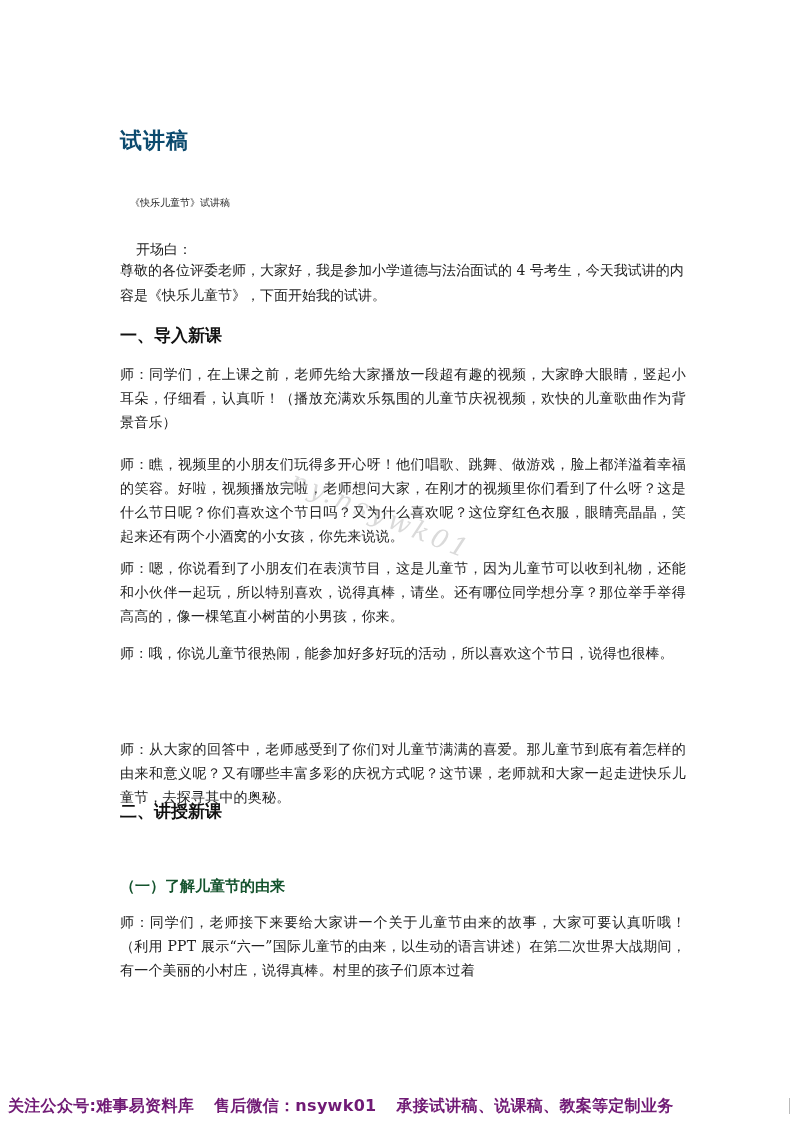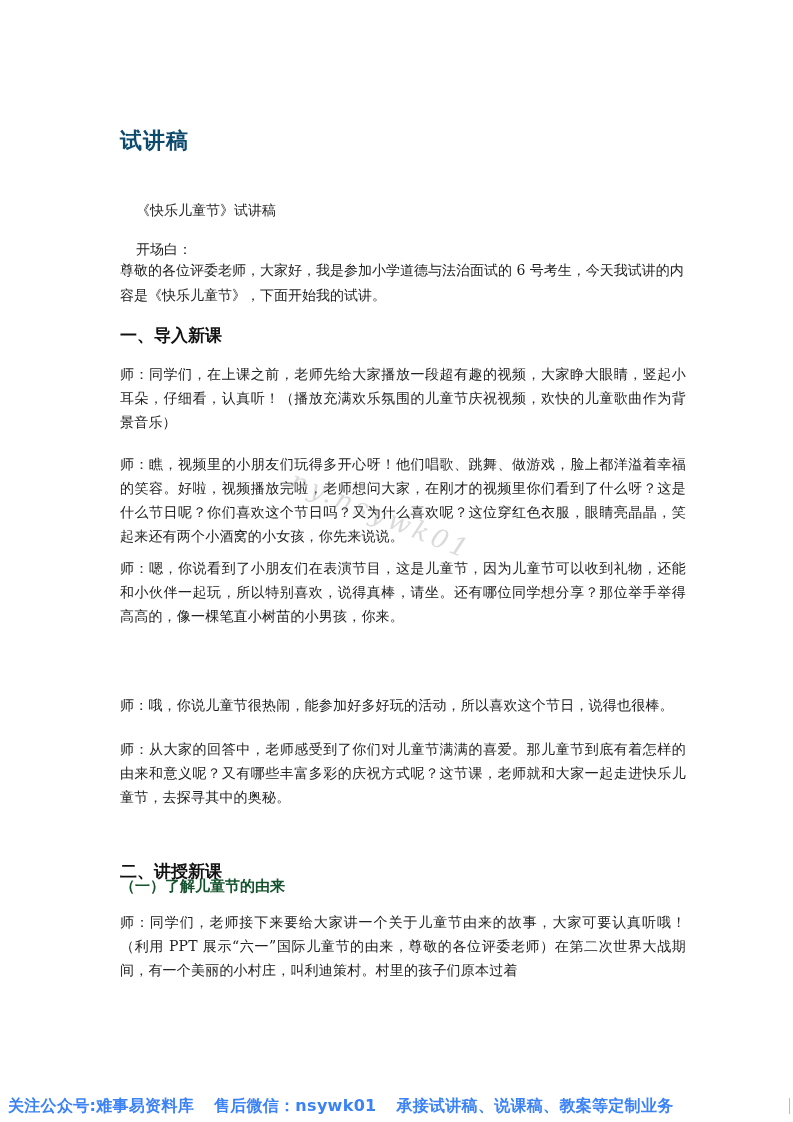--- a/index.html
+++ b/index.html
@@ -4,21 +4,21 @@
 <style>
   html, body { margin: 0; padding: 0; }
   body {
     width: 793px; height: 1122px; background: #ffffff; position: relative; overflow: hidden;
     font-family: "DejaVu Serif", "Liberation Serif", serif; color: #222;
   }
   .doc-title {
     position: absolute; left: 120px; top: 126px; margin: 0;
     font-family: "DejaVu Sans", "Liberation Sans", sans-serif; font-weight: bold; font-size: 22px; color: #0c4a6e; letter-spacing: 1px;
   }
-  .subtitle { position: absolute; left: 120px; top: 186px; font-size: 14px; margin: 16px; }
+  .subtitle { position: absolute; left: 120px; top: 186px; font-size: 10px; margin: 10px; }
   .opening-label { position: absolute; left: 120px; top: 225px; font-size: 14px; margin: 16px; }
   .opening-text { position: absolute; left: 120px; top: 258px; width: 566px; font-size: 14px; line-height: 25px; margin: 0; }
   .h1 {
     position: absolute; left: 120px; margin: 0;
     font-family: "DejaVu Sans", "Liberation Sans", sans-serif; font-weight: bold; font-size: 17px; color: #111;
   }
   .h2 {
     position: absolute; left: 120px; margin: 0;
     font-family: "DejaVu Sans", "Liberation Sans", sans-serif; font-weight: bold; font-size: 15px; color: #14532d;
   }
@@ -26,43 +26,43 @@
     position: absolute; left: 120px; width: 566px; margin: 0;
     font-size: 14px; line-height: 24px; text-align: justify; text-align-last: left; letter-spacing: 0.2px;
   }
   .watermark {
     position: absolute; left: 285px; top: 500px; transform: rotate(22deg);
     font-family: "DejaVu Serif", serif; font-size: 26px; color: rgba(150,150,150,0.35);
     letter-spacing: 4px; font-style: italic; pointer-events: none;
   }
   .footer {
     position: absolute; left: 8px; top: 1096px; width: 780px; white-space: nowrap;
-    font-family: "DejaVu Sans", "Liberation Sans", sans-serif; font-weight: bold; font-size: 16px; color: #3b82f6; letter-spacing: 0.3px;
+    font-family: "DejaVu Sans", "Liberation Sans", sans-serif; font-weight: bold; font-size: 16px; color: #701a75; letter-spacing: 0.3px;
   }
   .footer span { margin-right: 14px; }
   .edge-mark { position: absolute; right: 0; top: 1098px; width: 3px; height: 16px; border-left: 1px solid #bbb; }
 </style>
 </head>
 <body>
 
 <h1 class="doc-title">试讲稿</h1>
 <p class="subtitle">《快乐儿童节》试讲稿</p>
 <p class="opening-label">开场白：</p>
-<p class="opening-text">尊敬的各位评委老师，大家好，我是参加小学道德与法治面试的 6 号考生，今天我试讲的内容是《快乐儿童节》，下面开始我的试讲。</p>
+<p class="opening-text">尊敬的各位评委老师，大家好，我是参加小学道德与法治面试的 4 号考生，今天我试讲的内容是《快乐儿童节》，下面开始我的试讲。</p>
 
 <h2 class="h1" style="top:324px;">一、导入新课</h2>
 <p class="para" style="top:362px;">师：同学们，在上课之前，老师先给大家播放一段超有趣的视频，大家睁大眼睛，竖起小耳朵，仔细看，认真听！（播放充满欢乐氛围的儿童节庆祝视频，欢快的儿童歌曲作为背景音乐）</p>
 <p class="para" style="top:452px;">师：瞧，视频里的小朋友们玩得多开心呀！他们唱歌、跳舞、做游戏，脸上都洋溢着幸福的笑容。好啦，视频播放完啦，老师想问大家，在刚才的视频里你们看到了什么呀？这是什么节日呢？你们喜欢这个节日吗？又为什么喜欢呢？这位穿红色衣服，眼睛亮晶晶，笑起来还有两个小酒窝的小女孩，你先来说说。</p>
 <p class="para" style="top:556px;">师：嗯，你说看到了小朋友们在表演节目，这是儿童节，因为儿童节可以收到礼物，还能和小伙伴一起玩，所以特别喜欢，说得真棒，请坐。还有哪位同学想分享？那位举手举得高高的，像一棵笔直小树苗的小男孩，你来。</p>
-<p class="para" style="top:694px;font-family:Liberation Serif, serif;">师：哦，你说儿童节很热闹，能参加好多好玩的活动，所以喜欢这个节日，说得也很棒。</p>
+<p class="para" style="top:641px;">师：哦，你说儿童节很热闹，能参加好多好玩的活动，所以喜欢这个节日，说得也很棒。</p>
 <p class="para" style="top:737px;">师：从大家的回答中，老师感受到了你们对儿童节满满的喜爱。那儿童节到底有着怎样的由来和意义呢？又有哪些丰富多彩的庆祝方式呢？这节课，老师就和大家一起走进快乐儿童节，去探寻其中的奥秘。</p>
 
-<h2 class="h1" style="top:860px;">二、讲授新课</h2>
+<h2 class="h1" style="top:800px;">二、讲授新课</h2>
 <h3 class="h2" style="top:877px;">（一）了解儿童节的由来</h3>
-<p class="para" style="top:910px;">师：同学们，老师接下来要给大家讲一个关于儿童节由来的故事，大家可要认真听哦！（利用 PPT 展示“六一”国际儿童节的由来，尊敬的各位评委老师）在第二次世界大战期间，有一个美丽的小村庄，叫利迪策村。村里的孩子们原本过着</p>
+<p class="para" style="top:910px;">师：同学们，老师接下来要给大家讲一个关于儿童节由来的故事，大家可要认真听哦！（利用 PPT 展示“六一”国际儿童节的由来，以生动的语言讲述）在第二次世界大战期间，有一个美丽的小村庄，说得真棒。村里的孩子们原本过着</p>
 
 <div class="watermark">ny.nsywk01</div>
 
 <div class="footer">
   <span>关注公众号:难事易资料库</span>
   <span>售后微信：nsywk01</span>
   <span>承接试讲稿、说课稿、教案等定制业务</span>
 </div>
 <div class="edge-mark"></div>
 

